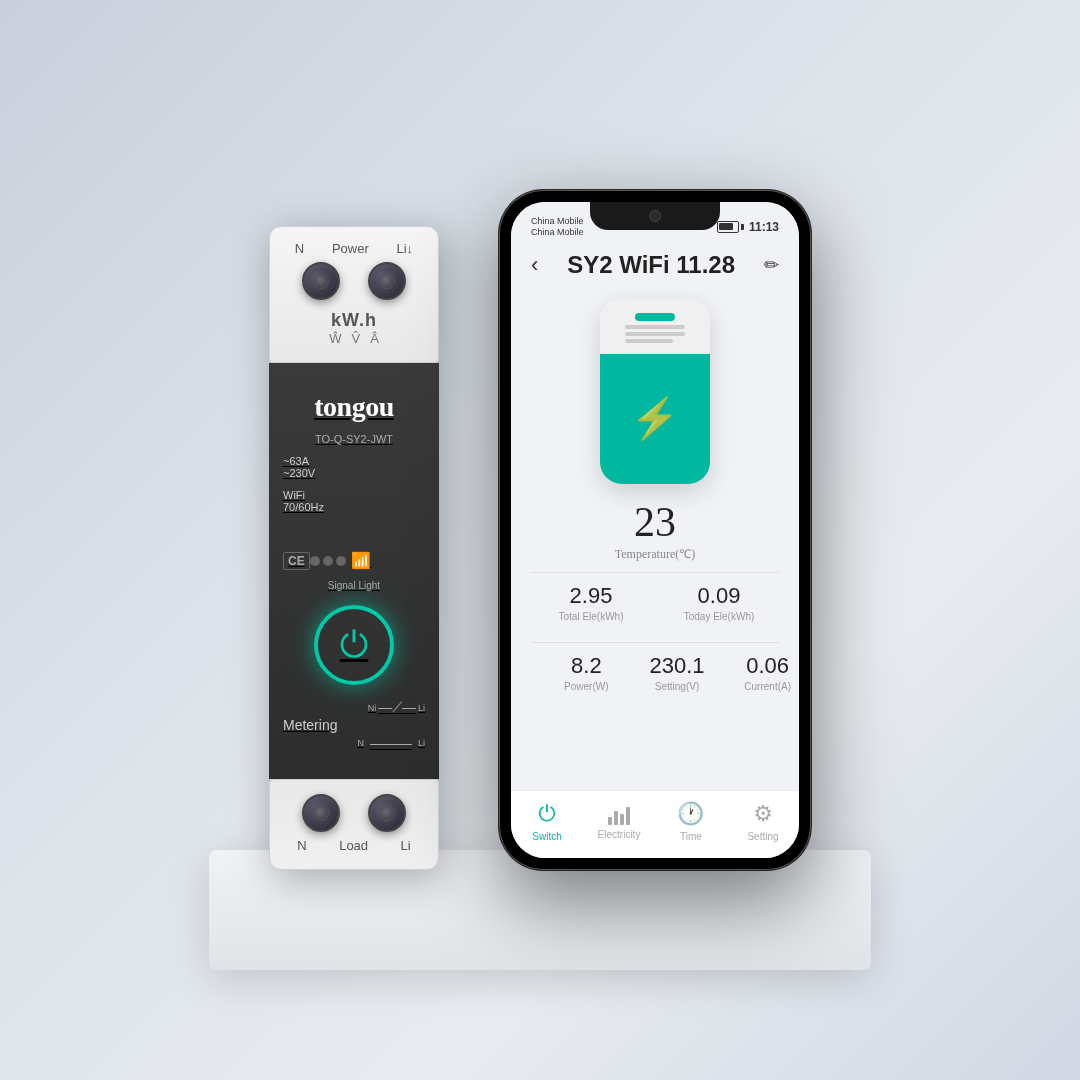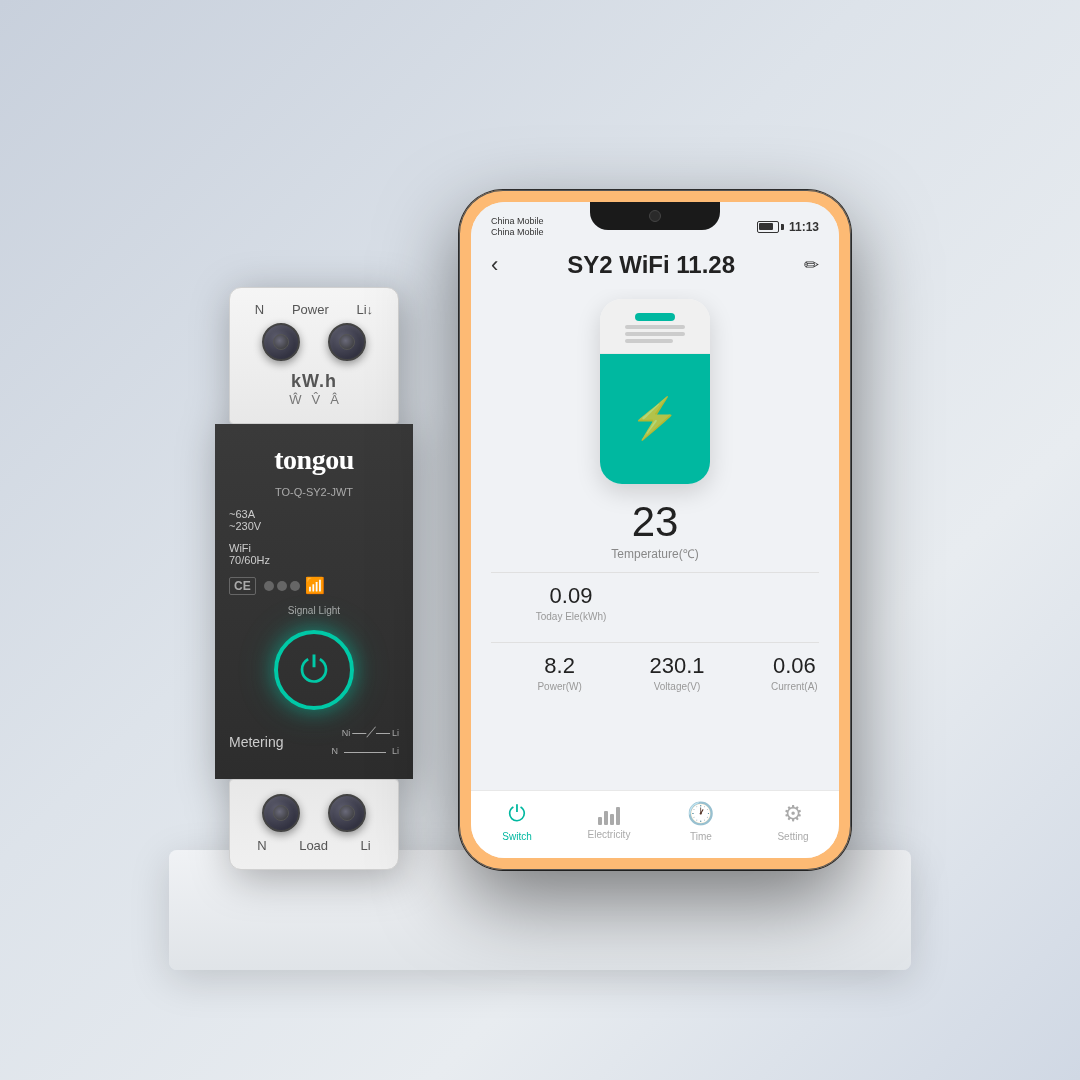--- a/index.html
+++ b/index.html
@@ -119,27 +119,28 @@
 
     .measure-row {
       display: flex;
       gap: 10px;
       font-size: 13px;
       color: #777;
     }
 
     
     .device-body {
-      width: 198px;
+      width: 170px;
       background: linear-gradient(180deg, #3a3a3a 0%, #2d2d2d 100%);
-      padding: 20px 14px;
+      padding: 28px 14px;
       display: flex;
       flex-direction: column;
       align-items: center;
       gap: 10px;
+      text-decoration: underline;
     }
 
     .brand-name {
       font-size: 28px;
       font-weight: 700;
       color: #ffffff;
       letter-spacing: -0.5px;
       font-family: Georgia, serif;
     }
 
@@ -154,22 +155,22 @@
       justify-content: space-between;
       width: 100%;
       font-size: 11px;
       color: #ccc;
       flex-direction: column;
     }
 
     .ce-wifi-row {
       display: flex;
       align-items: center;
-      gap: 8px;
       width: 100%;
+      margin-top: 28px;
     }
 
     .ce-badge {
       font-size: 12px;
       color: #aaa;
       font-weight: 700;
       border: 1px solid #666;
       padding: 1px 4px;
       border-radius: 2px;
     }
@@ -224,21 +225,21 @@
     }
 
     .metering-label {
       font-size: 14px;
       color: #ccc;
     }
 
     .circuit-diagram {
       display: flex;
       flex-direction: column;
-      gap: 2px;
+      gap: 19px;
       align-items: flex-end;
     }
 
     .circuit-line {
       display: flex;
       align-items: center;
       gap: 2px;
       font-size: 9px;
       color: #aaa;
     }
@@ -257,23 +258,23 @@
     }
 
     
     .phone-container {
       position: relative;
       z-index: 2;
       margin-bottom: 60px;
     }
 
     .phone {
-      width: 392px;
+      width: 312px;
       height: 680px;
-      background: #fdba74;
+      background: #000000;
       border-radius: 44px;
       padding: 12px;
       box-shadow: 0 30px 80px rgba(0,0,0,0.5), 0 0 0 1px #333, inset 0 0 0 1px #555;
       position: relative;
     }
 
     .phone-notch {
       position: absolute;
       top: 12px;
       left: 50%;
@@ -462,20 +463,21 @@
 
     .lightning-icon {
       font-size: 40px;
       color: rgba(255,255,255,0.7);
     }
 
     
     .temp-section {
       text-align: center;
       margin: 4px 0 10px;
+      font-family: Liberation Serif, serif;
     }
 
     .temp-value {
       font-size: 42px;
       font-weight: 300;
       color: #222;
       line-height: 1;
     }
 
     .temp-label {
@@ -726,35 +728,39 @@
 
           <div class="temp-section">
             <div class="temp-value">23</div>
             <div class="temp-label">Temperature(℃)</div>
           </div>
 
           <div class="divider-line"></div>
 
           <div class="stats-grid">
             <div class="stat-item">
+              <div class="stat-value">2.95</div>
+              <div class="stat-label">Total Ele(kWh)</div>
+            </div>
+            <div class="stat-item">
               <div class="stat-value">0.09</div>
               <div class="stat-label">Today Ele(kWh)</div>
             </div>
           </div>
 
           <div class="divider-line"></div>
 
           <div class="stats-grid-3">
             <div class="stat-item">
               <div class="stat-value">8.2</div>
               <div class="stat-label">Power(W)</div>
             </div>
             <div class="stat-item">
               <div class="stat-value">230.1</div>
-              <div class="stat-label">Voltage(V)</div>
+              <div class="stat-label">Setting(V)</div>
             </div>
             <div class="stat-item">
               <div class="stat-value">0.06</div>
               <div class="stat-label">Current(A)</div>
             </div>
           </div>
 
         </div>
 
         <div class="bottom-nav">

